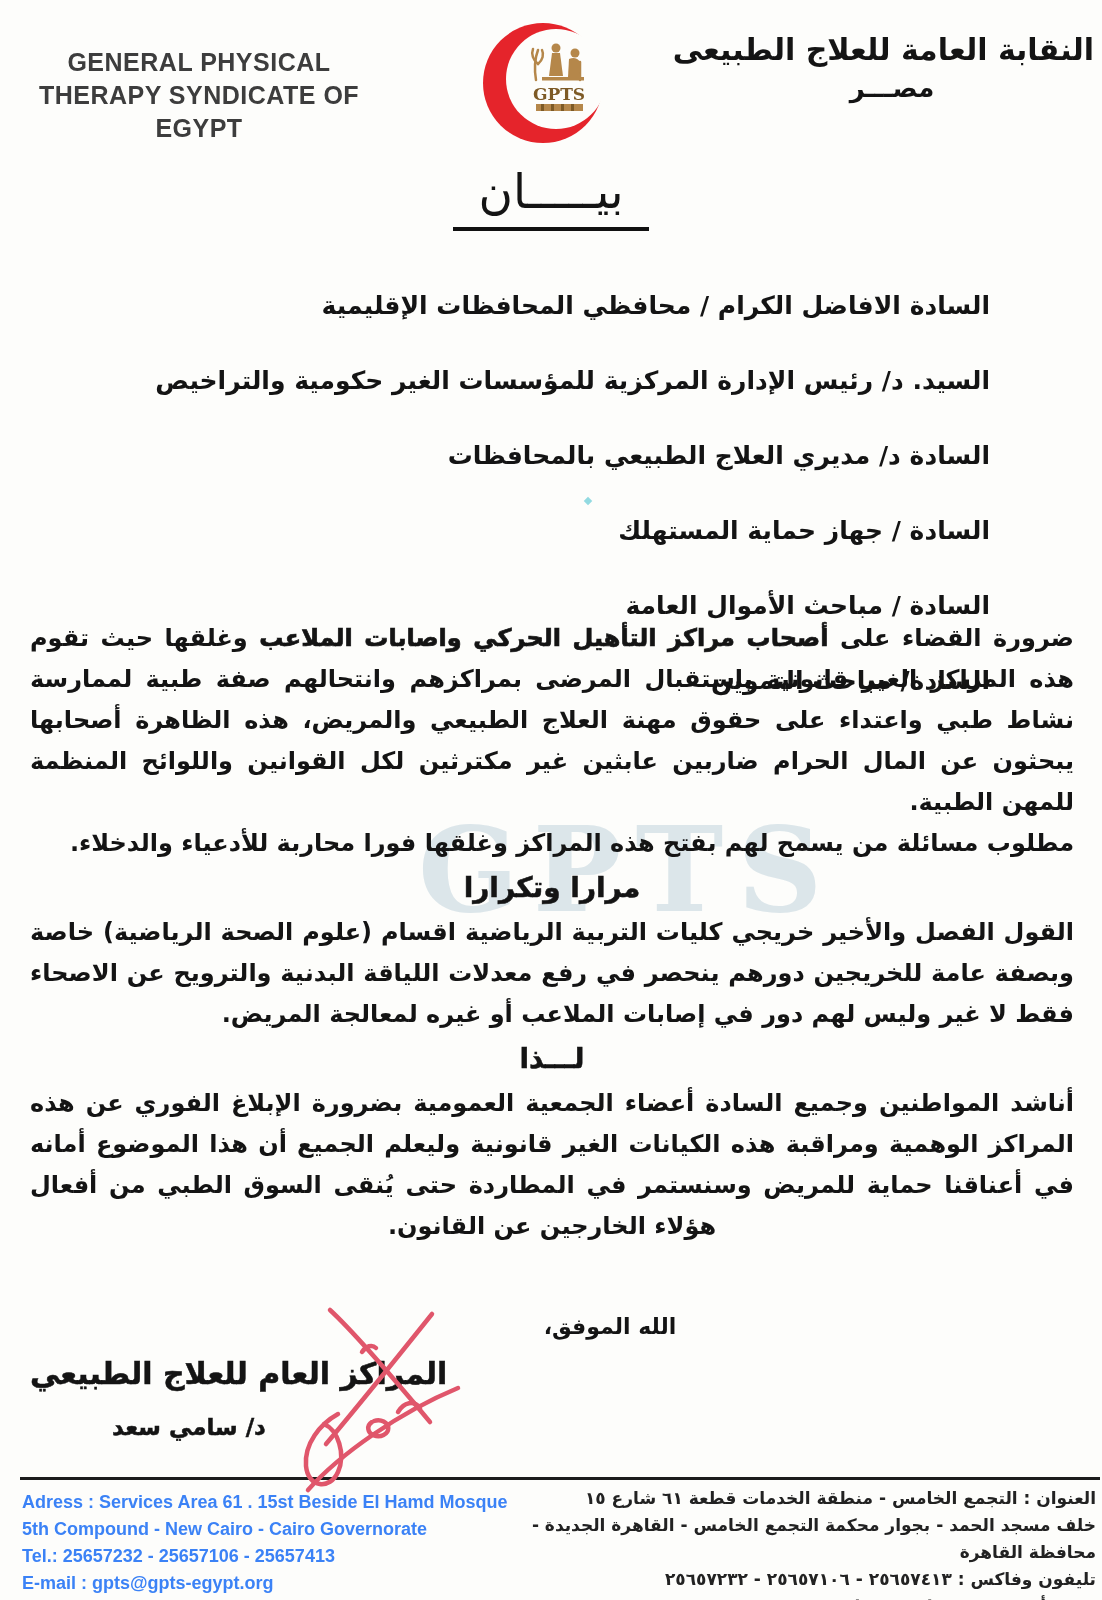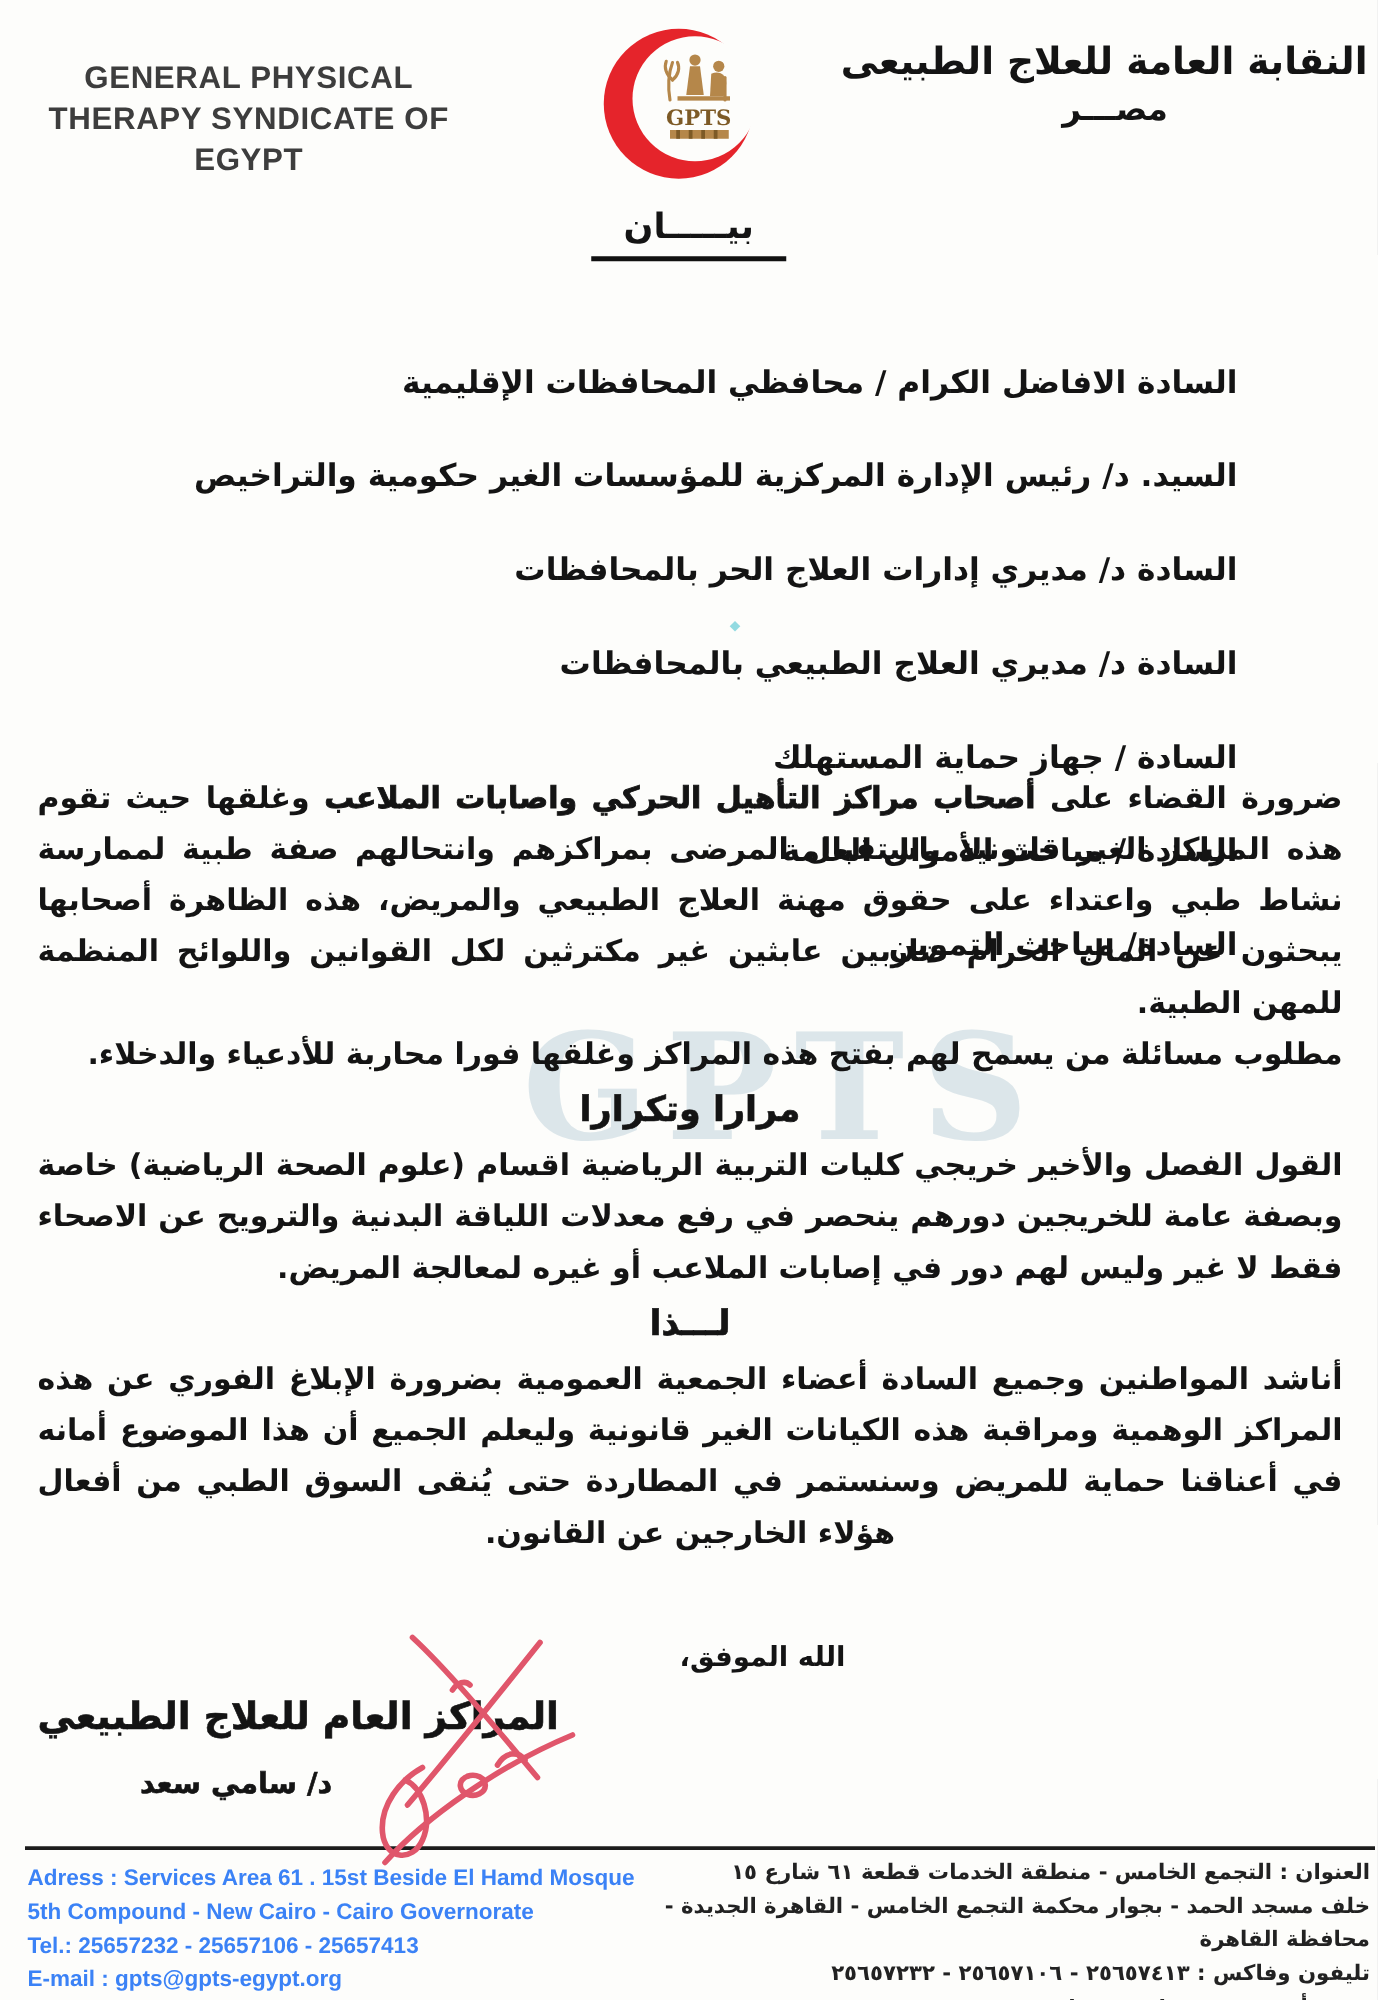--- a/index.html
+++ b/index.html
@@ -18,21 +18,21 @@
   .logo{position:absolute;left:480px;top:20px;width:130px;height:130px;}
   .header-ar{
     position:absolute;right:8px;top:32px;width:404px;text-align:center;
     direction:rtl;white-space:nowrap;
   }
   .header-ar .main{font-size:30px;font-weight:bold;letter-spacing:0;}
   .header-ar .country{font-size:26px;font-weight:bold;margin-top:6px;}
   
   .title{position:absolute;top:164px;left:0;width:100%;text-align:center;}
   .title span{
-    display:inline-block;font-size:28px;font-weight:bold;
+    display:inline-block;font-size:47px;font-weight:normal;
     border-bottom:4px solid #111;padding:0 26px 8px;
   }
   
   .watermark{
     position:absolute;left:418px;top:800px;z-index:0;
     font-family:"DejaVu Serif",serif;font-size:118px;font-weight:bold;
     color:#dce6ea;letter-spacing:14px;
   }
   
   .recipients{
@@ -125,21 +125,20 @@
 
   <div class="title">
     <span>بيـــــان</span>
   </div>
 
   <div class="watermark">GPTS</div>
 
   <div class="recipients">
     <div class="r-line">السادة الافاضل الكرام / محافظي المحافظات الإقليمية</div>
     <div class="r-line">السيد. د/ رئيس الإدارة المركزية للمؤسسات الغير حكومية والتراخيص</div>
-    <div class="r-line">السادة د/ مديري إدارات العلاج الحر بالمحافظات</div>
     <div class="r-line">السادة د/ مديري العلاج الطبيعي بالمحافظات</div>
     <div class="r-line">السادة / جهاز حماية المستهلك</div>
     <div class="r-line">السادة / مباحث الأموال العامة</div>
     <div class="r-line">السادة/ مباحث التموين</div>
   </div>
 
   <div class="artifact"></div>
 
   <div class="bodyflow">
     <p><span>ضرورة القضاء على </span><span class="xbold">أصحاب مراكز التأهيل الحركي واصابات الملاعب</span><span> وغلقها حيث تقوم هذه المراكز الغير قانونية باستقبال المرضى بمراكزهم وانتحالهم صفة طبية لممارسة نشاط طبي واعتداء على حقوق مهنة العلاج الطبيعي والمريض، هذه الظاهرة أصحابها يبحثون عن المال الحرام ضاربين عابثين غير مكترثين لكل القوانين واللوائح المنظمة للمهن الطبية.</span></p>

